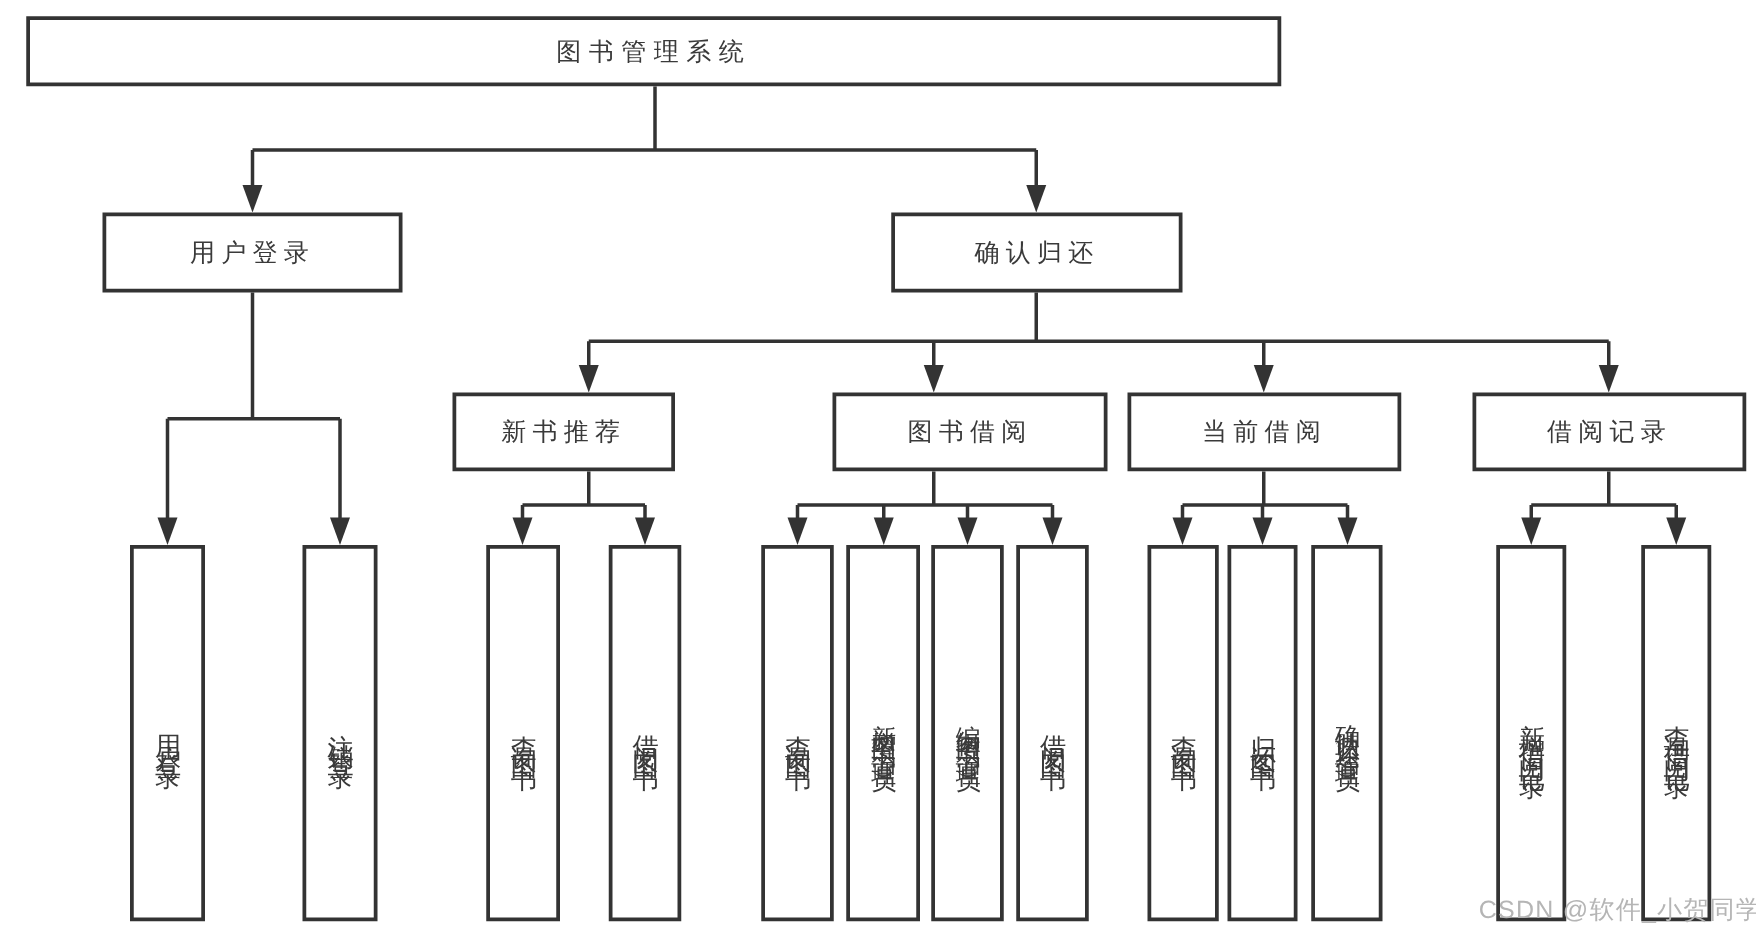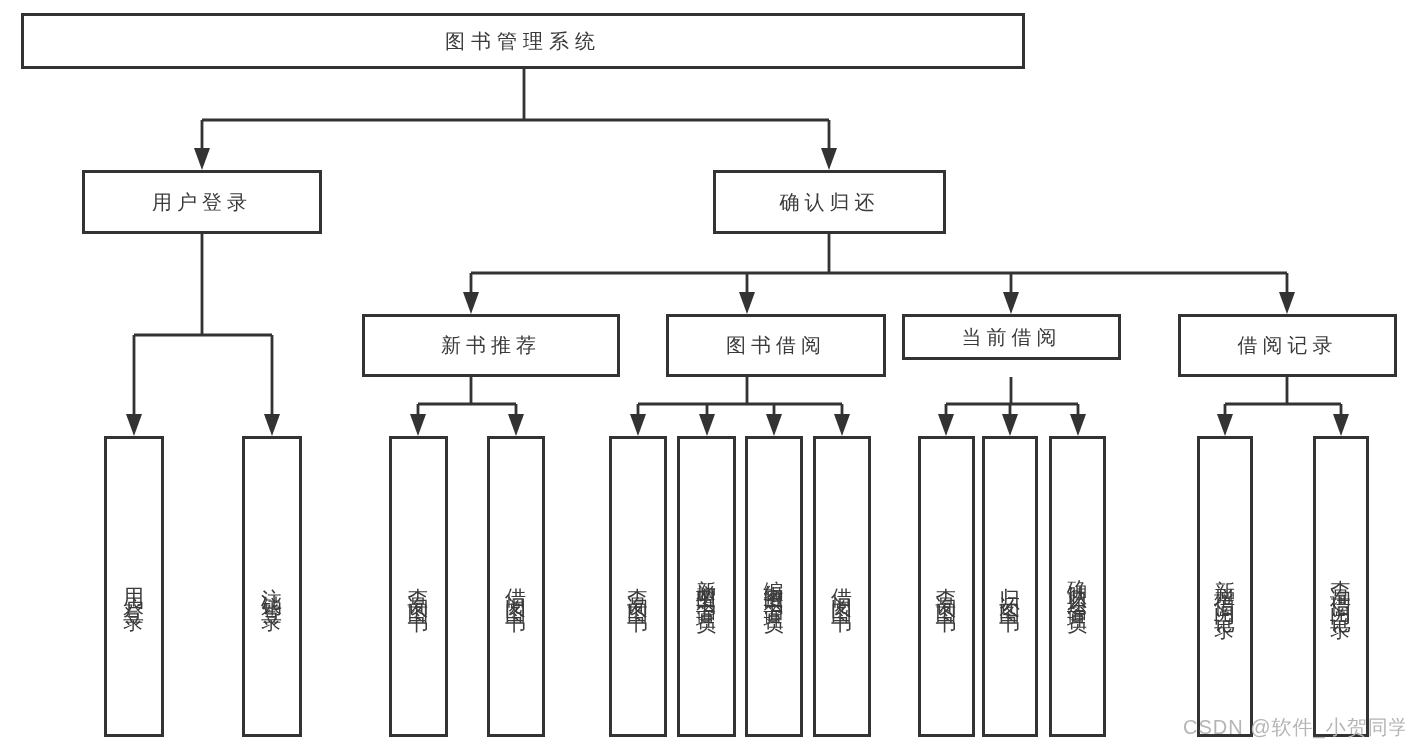--- a/index.html
+++ b/index.html
@@ -100,23 +100,23 @@
       <polygon points="1217,414 1233,414 1225,436"></polygon>
       <polygon points="1333,414 1349,414 1341,436"></polygon>
     </g>
   </svg>
 
   <div class="box root-box" style="left:21px; top:13px; width:1004px; height:56px;">图书管理系统</div>
 
   <div class="box h" style="left:82px; top:170px; width:240px; height:64px;">用户登录</div>
   <div class="box h" style="left:713px; top:170px; width:233px; height:64px;">确认归还</div>
 
-  <div class="box h" style="left:362px; top:314px; width:258px; height:63px;">新书推荐</div>
+  <div class="box h" style="left:362px; top:314px; width:178px; height:63px;">新书推荐</div>
   <div class="box h" style="left:666px; top:314px; width:220px; height:63px;">图书借阅</div>
-  <div class="box h" style="left:902px; top:314px; width:219px; height:46px;">当前借阅</div>
+  <div class="box h" style="left:902px; top:314px; width:219px; height:63px;">当前借阅</div>
   <div class="box h" style="left:1178px; top:314px; width:219px; height:63px;">借阅记录</div>
 
   <div class="box leaf" style="left:104px; width:60px;">用户登录</div>
   <div class="box leaf" style="left:242px; width:60px;">注销登录</div>
 
   <div class="box leaf" style="left:389px; width:59px;">查询图书</div>
   <div class="box leaf" style="left:487px; width:58px;">借阅图书</div>
 
   <div class="box leaf" style="left:609px; width:58px;">查询图书</div>
   <div class="box leaf long" style="left:677px; width:59px;">新增图书（管理员）</div>

